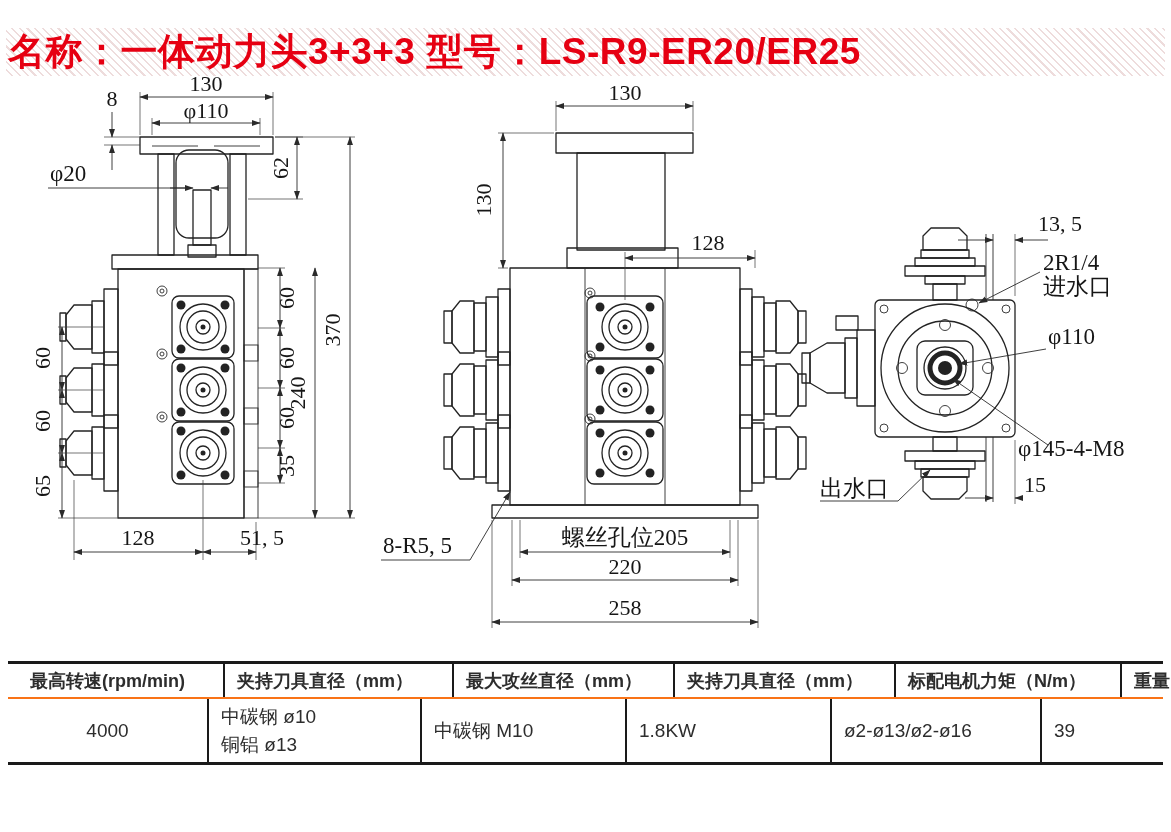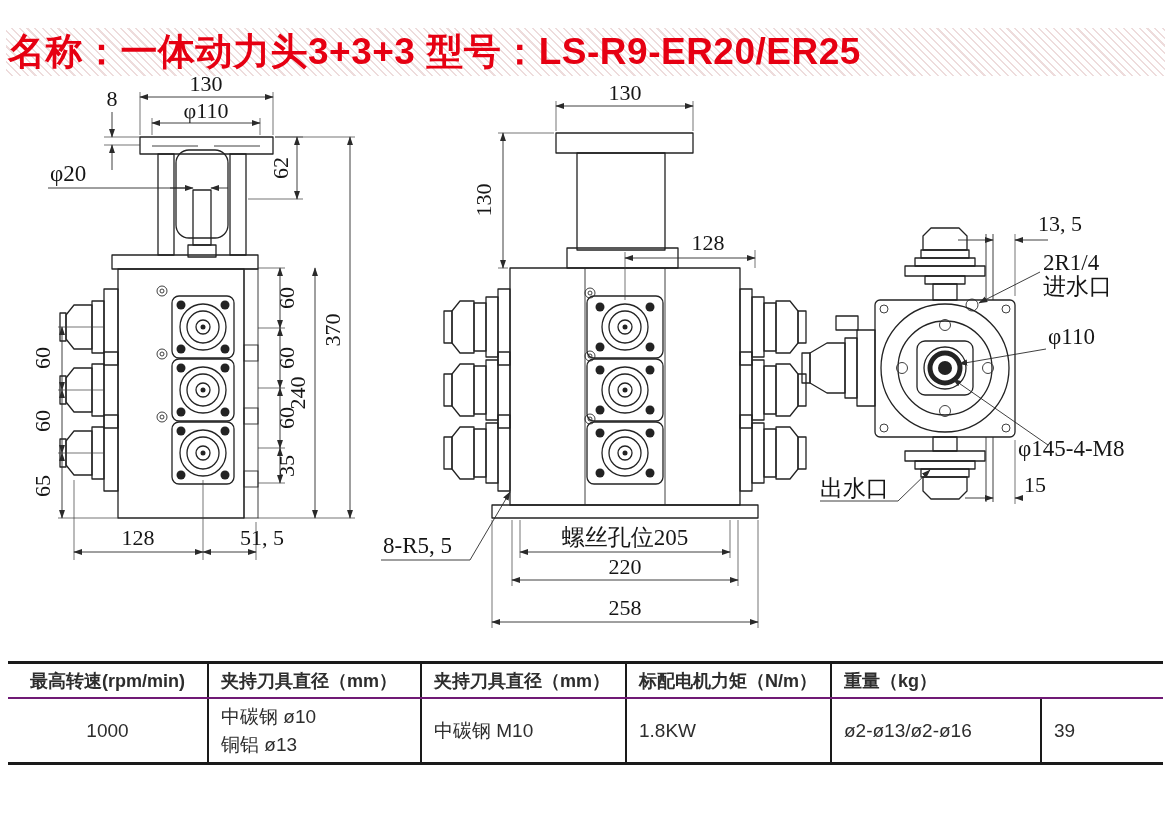--- a/index.html
+++ b/index.html
@@ -26,21 +26,21 @@
   .fill-dark{fill:#232323;stroke:none;}
   .dim{stroke:#2a2a2a;stroke-width:0.9;fill:none;}
   .ext{stroke:#3a3a3a;stroke-width:0.7;fill:none;}
   .dtxt{font-family:"Liberation Serif",serif;font-size:22px;fill:#161616;}
   .ctxt{font-family:"Liberation Serif",serif;font-size:23px;fill:#161616;}
 
   
   .spec-table{position:absolute;left:8px;top:661px;width:1155px;
     border-top:3px solid #1a1a1a;border-bottom:3px solid #1a1a1a;}
   .tr{display:grid;grid-template-columns:199px 213px 205px 205px 210px 123px;}
-  .tr.head{border-bottom:2px solid #701a75;}
+  .tr.head{border-bottom:2px solid #f97316;gap:16px;}
   .td{box-sizing:border-box;display:flex;flex-direction:column;
       justify-content:center;padding:4px 12px;font-size:19px;color:#2d2d2d;}
   .td+.td{border-left:2px solid #1a1a1a;}
   .tr.head .td{height:33px;font-weight:bold;font-size:18px;white-space:nowrap;}
   .tr.body .td{height:63px;font-size:19px;}
   .td.center{align-items:center;}
   .td .l2{line-height:1.45;}
 </style>
 </head>
 <body>
@@ -384,26 +384,27 @@
     <line class="ext" x1="1015" y1="440" x2="1015" y2="504"></line>
     <line class="dim" x1="965" y1="498" x2="993" y2="498" marker-end="url(#ar)"></line>
     <line class="dim" x1="1015" y1="498" x2="1020" y2="498" marker-start="url(#ar)"></line>
   </g>
 </svg>
 
 <div class="spec-table">
   <div class="tr head">
     <div class="td center">最高转速(rpm/min)</div>
     <div class="td">夹持刀具直径（mm）</div>
+    <div class="td">最大攻丝直径（mm）</div>
     <div class="td">夹持刀具直径（mm）</div>
     <div class="td">标配电机力矩（N/m）</div>
     <div class="td">重量（kg）</div>
   </div>
   <div class="tr body">
-    <div class="td center">1000</div>
+    <div class="td center">4000</div>
     <div class="td">
       <div class="l2">中碳钢 ø10</div>
       <div class="l2">铜铝 ø13</div>
     </div>
     <div class="td">
       <div class="l2">中碳钢 M10</div>
     </div>
     <div class="td">1.8KW</div>
     <div class="td">ø2-ø13/ø2-ø16</div>
     <div class="td">39</div>

